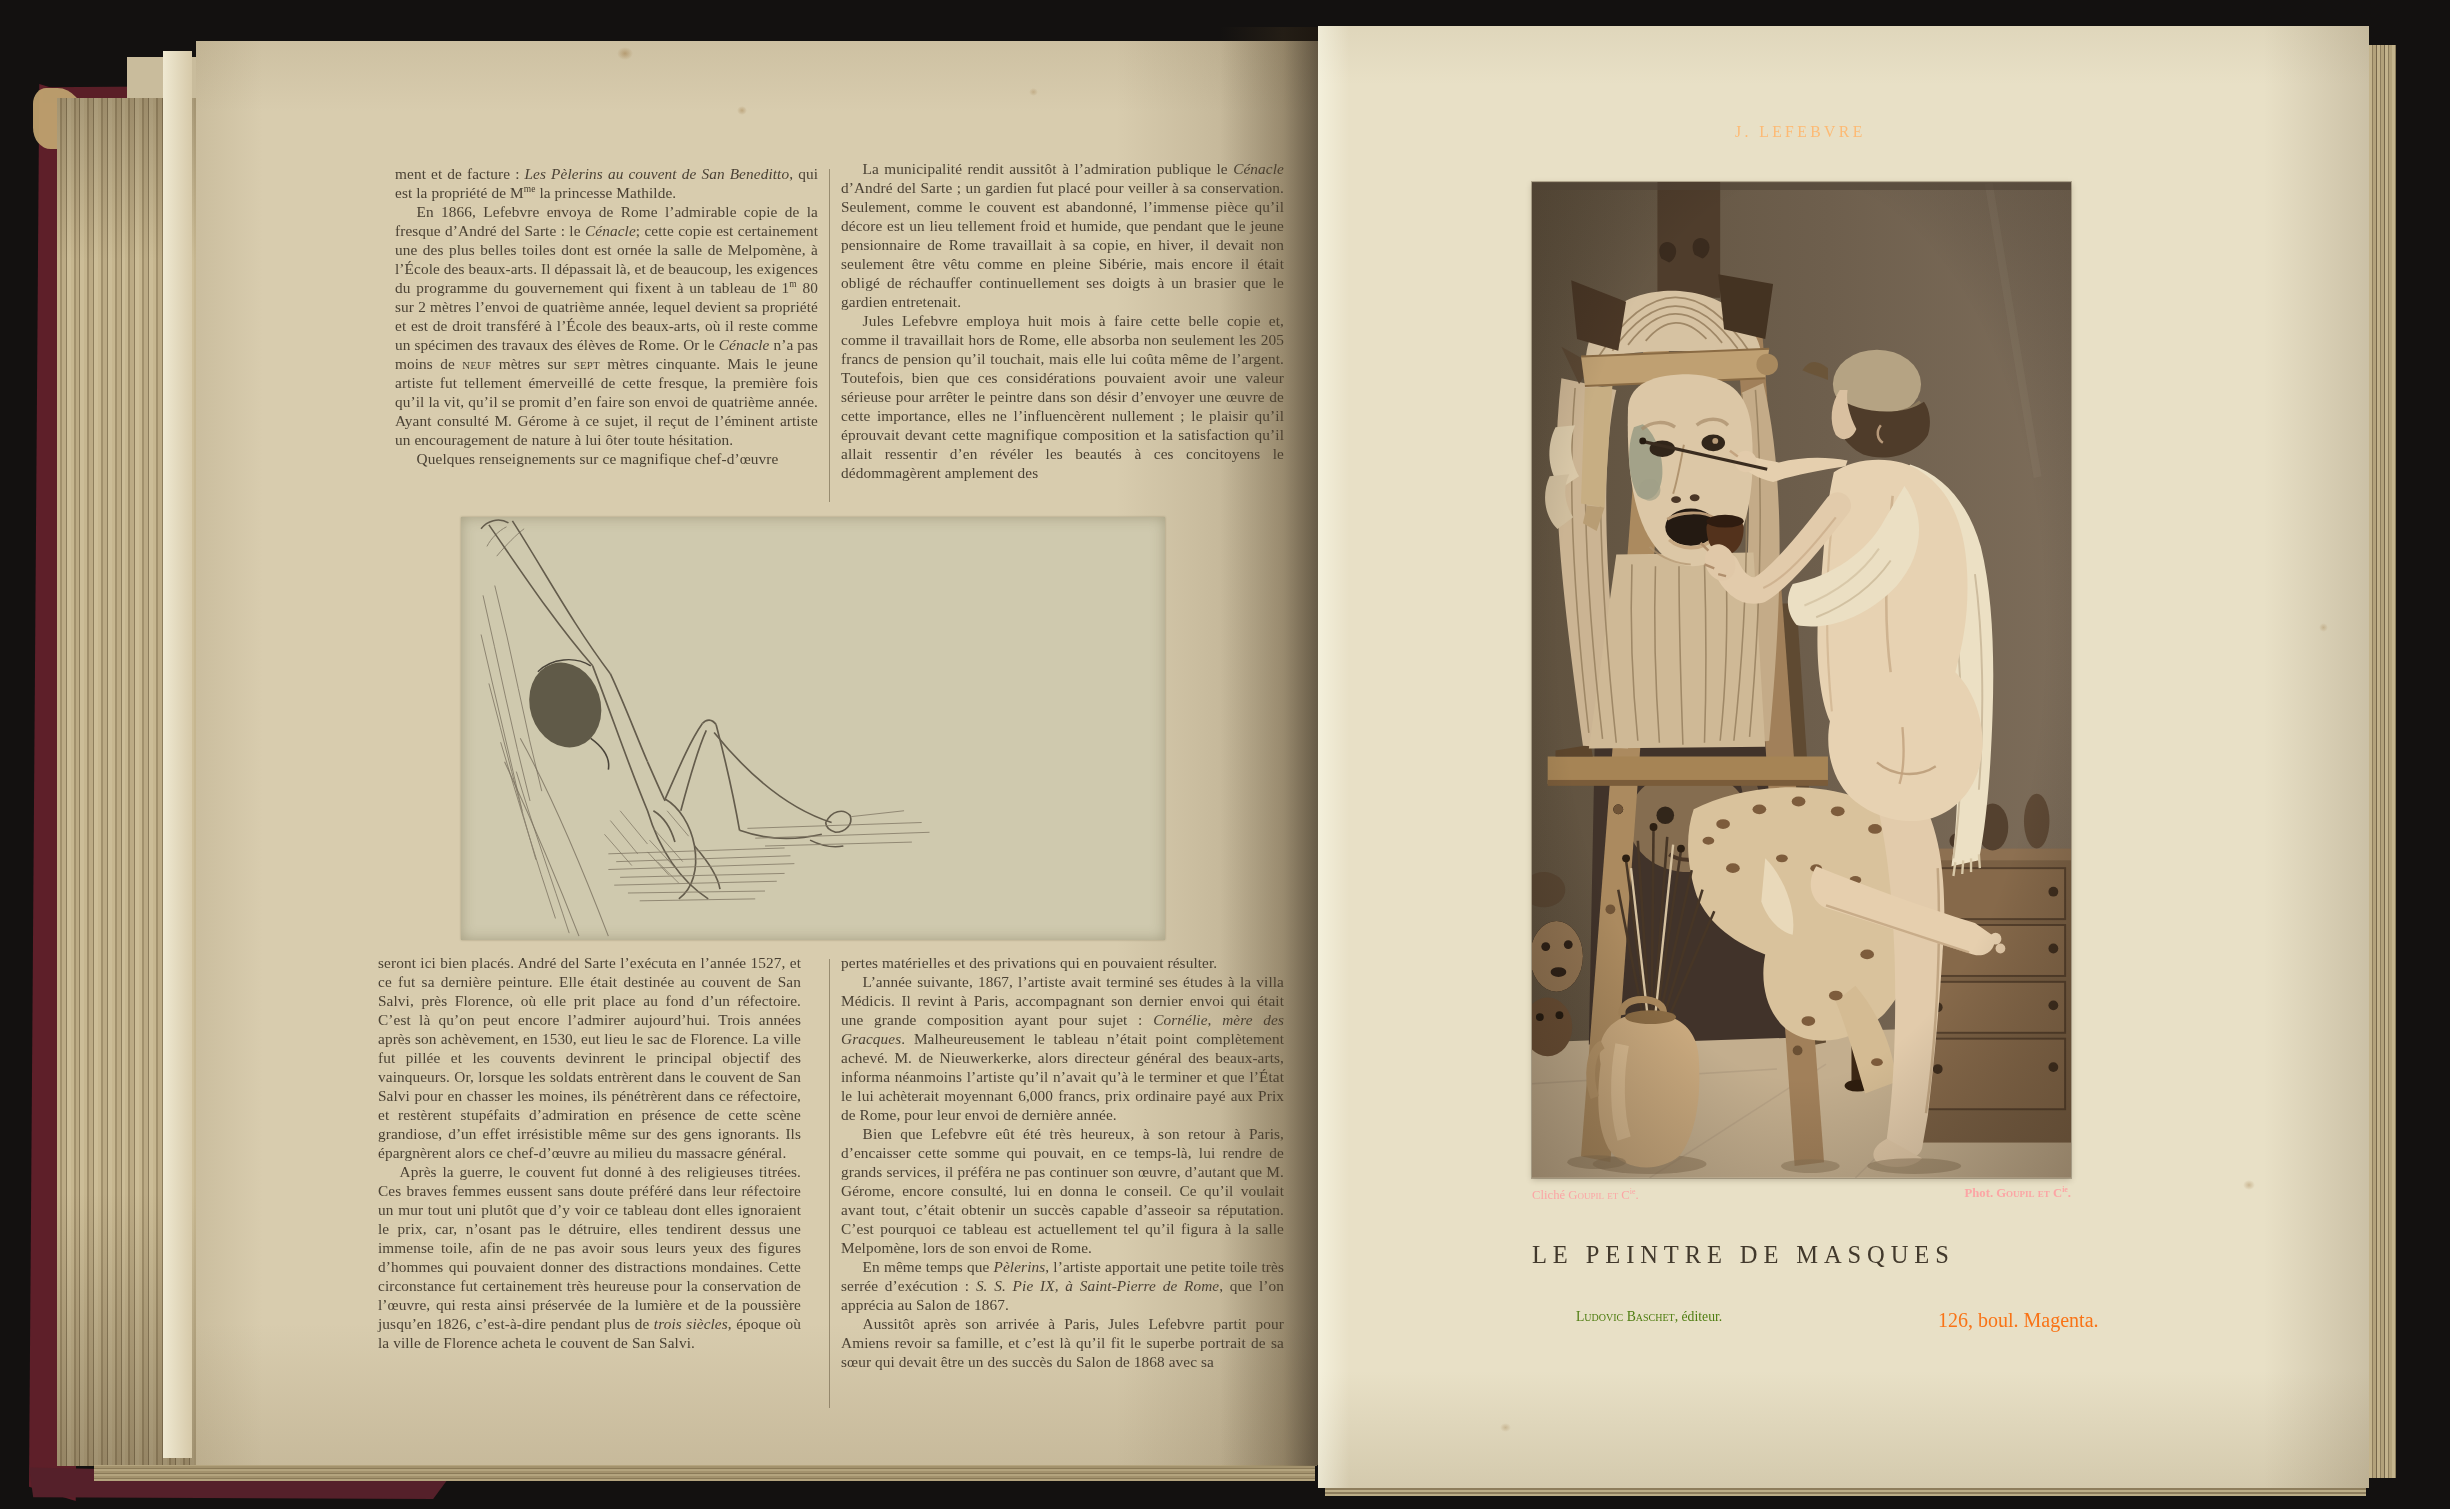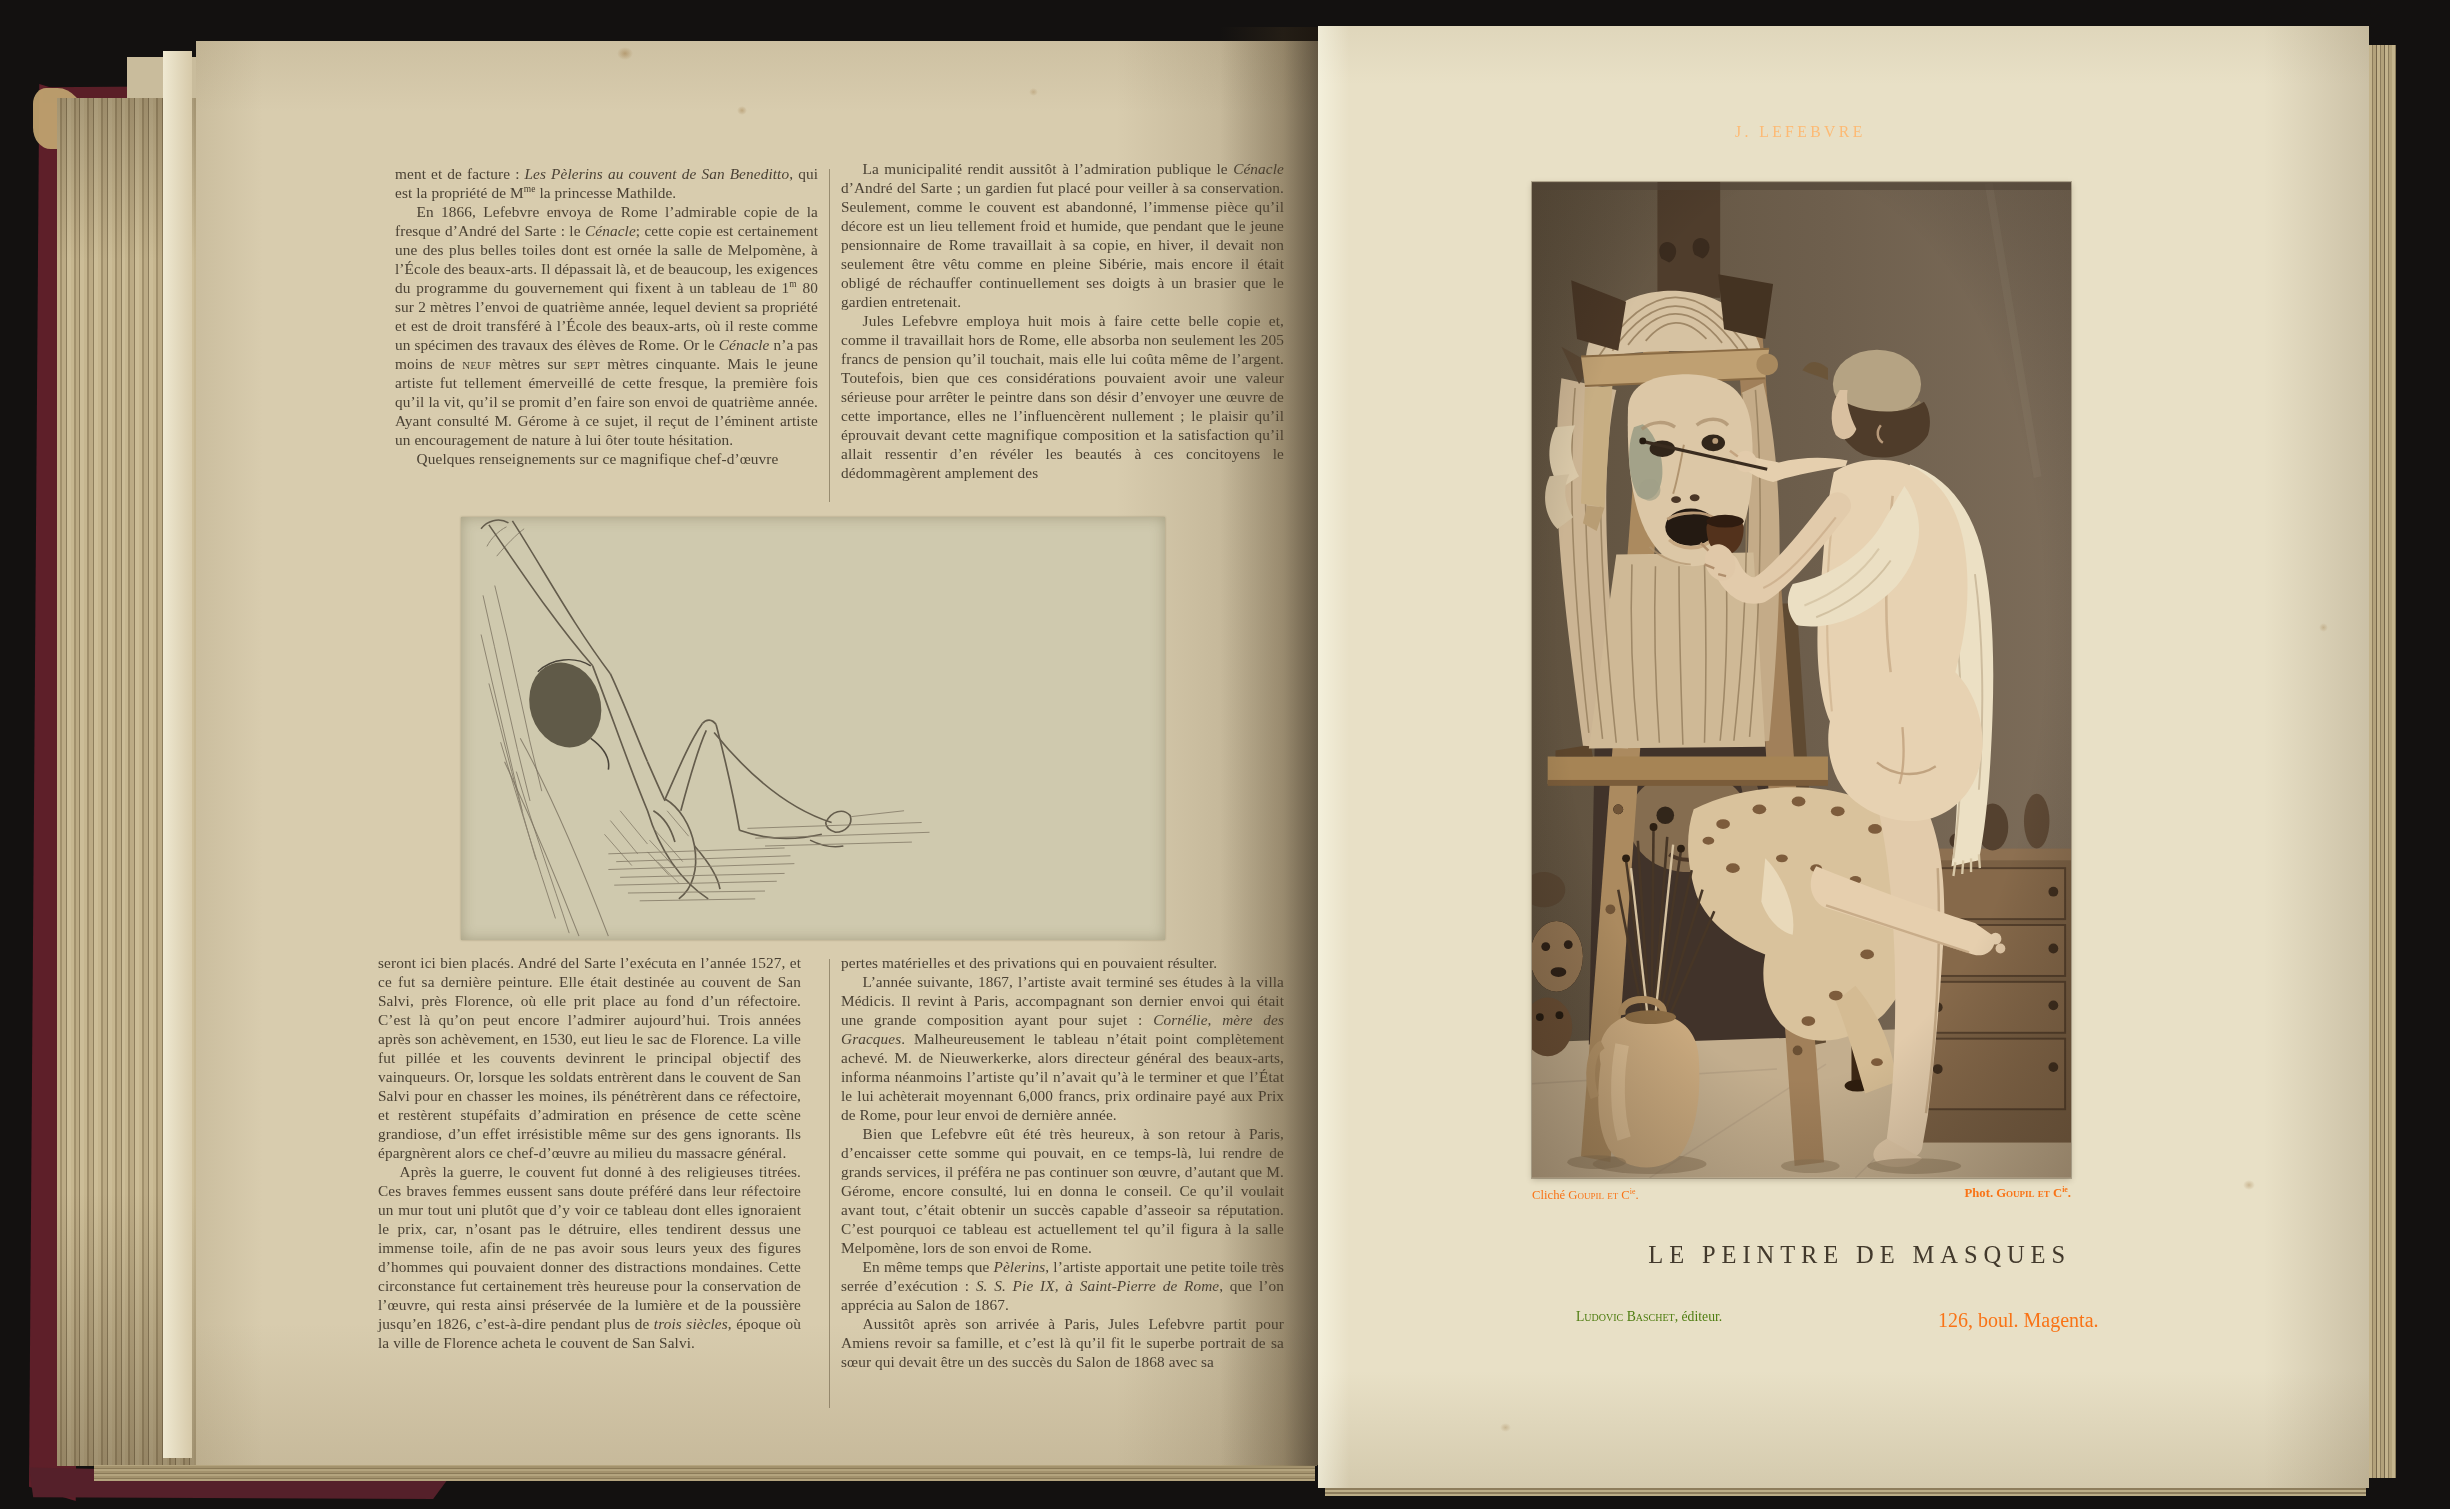--- a/index.html
+++ b/index.html
@@ -47,24 +47,24 @@
   sup{font-size:.62em;line-height:0;}
   .vrule{position:absolute;width:1px;background:rgba(100,88,64,.55);}
   
   .plate{position:absolute;left:461px;top:517px;width:704px;height:423px;background:#cfc9ae;
          box-shadow:inset 0 0 13.7px rgba(90,80,50,.35), 0 0 2px rgba(90,80,50,.4);}
   
   .rp-header{position:absolute;left:1735px;top:123px;font-size:15.7px;letter-spacing:3.4px;
              color:#fdba74;white-space:nowrap;}
   .photo{position:absolute;left:1532px;top:182px;width:539px;height:996px;
          box-shadow:0 0 0 1px rgba(80,65,45,.35),0 2px 5.9px rgba(60,45,25,.25);}
-  .cap{position:absolute;font-size:12.7px;color:#f97316;white-space:nowrap;}
+  .cap{position:absolute;font-size:12.7px;color:#fca5a5;white-space:nowrap;}
   .cap-left{left:1532px;top:1188px;}
   .cap-right{left:1862px;top:1186px;width:209px;text-align:right;font-weight:bold;}
-  .rp-title{position:absolute;left:1532px;top:1241px;width:539px;text-align:right;
+  .rp-title{position:absolute;left:1532px;top:1241px;width:539px;text-align:left;
             font-size:24.5px;letter-spacing:5.9px;color:#42392c;white-space:nowrap;}
   .rp-pub{position:absolute;left:1576px;top:1309px;font-size:13.7px;color:#4d7c0f;white-space:nowrap;}
   .rp-addr{position:absolute;left:1938px;top:1309px;font-size:20px;color:#f97316;white-space:nowrap;}
 </style>
 </head>
 <body>
 
 <div id="stage">
 
   <div class="cover-left"></div>

